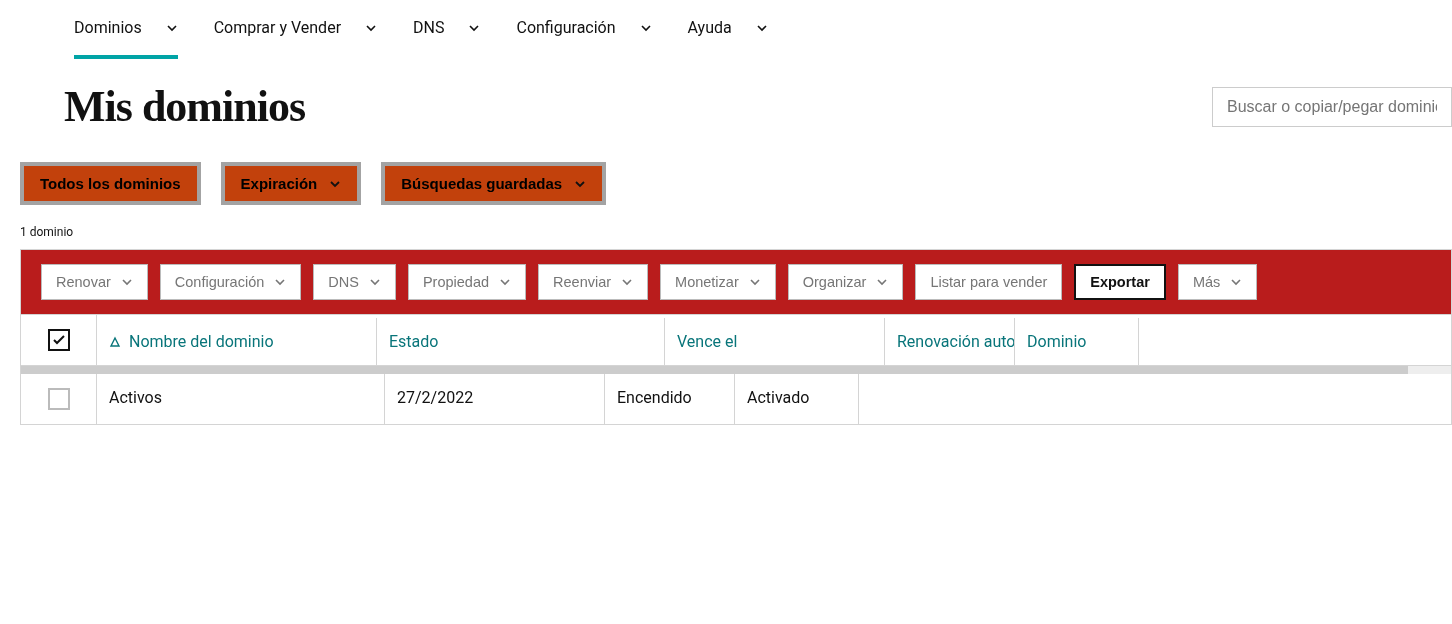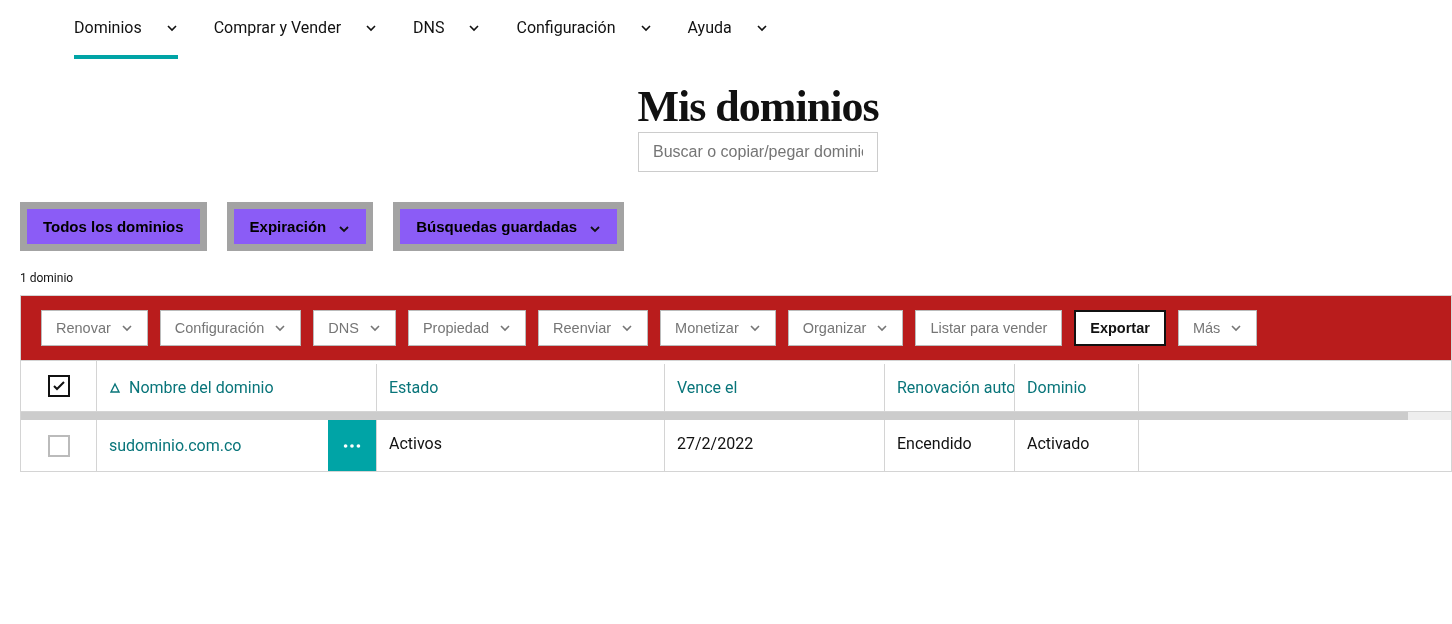--- a/index.html
+++ b/index.html
@@ -4,26 +4,26 @@
 <style>
 * { margin: 0; padding: 0; box-sizing: border-box; }
 body { font-family: -apple-system, BlinkMacSystemFont, "Segoe UI", Roboto, sans-serif; background: #fff; color: #111; width: 1452px; }
 
 .nav { display: flex; gap: 36px; padding: 10px 74px 0; }
 .nav-item { display: flex; align-items: center; gap: 24px; font-size: 16px; padding: 8px 0 18px; cursor: pointer; border-bottom: 4px solid transparent; }
 .nav-item.active { border-bottom-color: #00a4a6; }
 .chev { width: 12px; height: 12px; display: inline-flex; align-items: center; justify-content: center; }
 .chev svg { width: 12px; height: 12px; }
 
-.header-row { display: flex; justify-content: space-between; align-items: center; padding: 22px 0 0 64px; flex-direction: column; }
+.header-row { display: flex; justify-content: space-between; align-items: center; padding: 22px 0 0 64px; }
 .page-title { font-family: Georgia, "Times New Roman", serif; font-size: 44px; font-weight: 700; letter-spacing: -1px; }
 .search-box { border: 1px solid #ccc; padding: 10px 14px; font-size: 16px; width: 240px; margin-right: 0; color: #767676; }
 
 .filters { display: flex; gap: 20px; padding: 30px 20px 0; }
-.filter-btn { border: 7px solid #a3a3a3; background: #8b5cf6; padding: 9px 16px; font-size: 15px; font-weight: 600; display: flex; align-items: flex-end; gap: 12px; cursor: pointer; }
+.filter-btn { border: 4px solid #a3a3a3; background: #c2410c; padding: 9px 16px; font-size: 15px; font-weight: 600; display: flex; align-items: center; gap: 12px; cursor: pointer; }
 
 .count { padding: 20px 20px 10px; font-size: 12px; }
 
 .toolbar-wrap { border: 1px solid #d4d4d4; background: #b91c1c; margin: 0 0 0 20px; padding: 14px 20px; display: flex; gap: 12px; flex-wrap: wrap; }
 .tool-btn { border: 1px solid #bbb; background: #fff; color: #767676; padding: 8px 14px; font-size: 14.5px; display: flex; align-items: center; gap: 10px; cursor: pointer; }
 .tool-btn.primary { border: 2px solid #111; color: #111; font-weight: 600; }
 
 .table-wrap { margin-left: 20px; border-left: 1px solid #d4d4d4; border-right: 1px solid #d4d4d4; }
 .thead { display: flex; border-bottom: 1px solid #d4d4d4; align-items: flex-end; }
 .th, .td { padding: 14px 12px; font-size: 16px; }
@@ -230,30 +230,20 @@
       </div>
     <div class="th col-rest"></div>
   </div>
   <div class="scroll-strip">
       <div class="scroll-thumb"></div>
     </div>
   <div class="trow">
     <div class="td col-check">
       <span class="checkbox empty"></span>
     </div>
-    <div class="td col-name name-cell">
-      <span class="txt domain-link">sudominio.com.co</span>
-      <div class="dots-btn">
-        <svg viewBox="0 0 24 24">
-            <circle cx="5" cy="12" r="2" fill="#fff"></circle>
-            <circle cx="12" cy="12" r="2" fill="#fff"></circle>
-            <circle cx="19" cy="12" r="2" fill="#fff"></circle>
-          </svg>
-      </div>
-    </div>
     <div class="td col-state">Activos</div>
     <div class="td col-exp">27/2/2022</div>
     <div class="td col-auto">Encendido</div>
     <div class="td col-lock">Activado</div>
     <div class="td col-rest"></div>
 
     <div class="context-menu">
       <div class="ctx-item">Administrar sitio web</div>
       <div class="ctx-item highlight">Administrar DNS</div>
       <div class="ctx-item">Configuración de Dominio</div>

